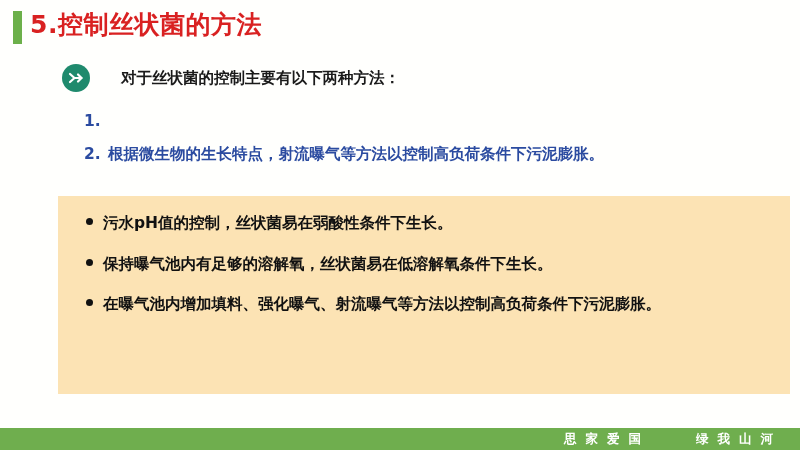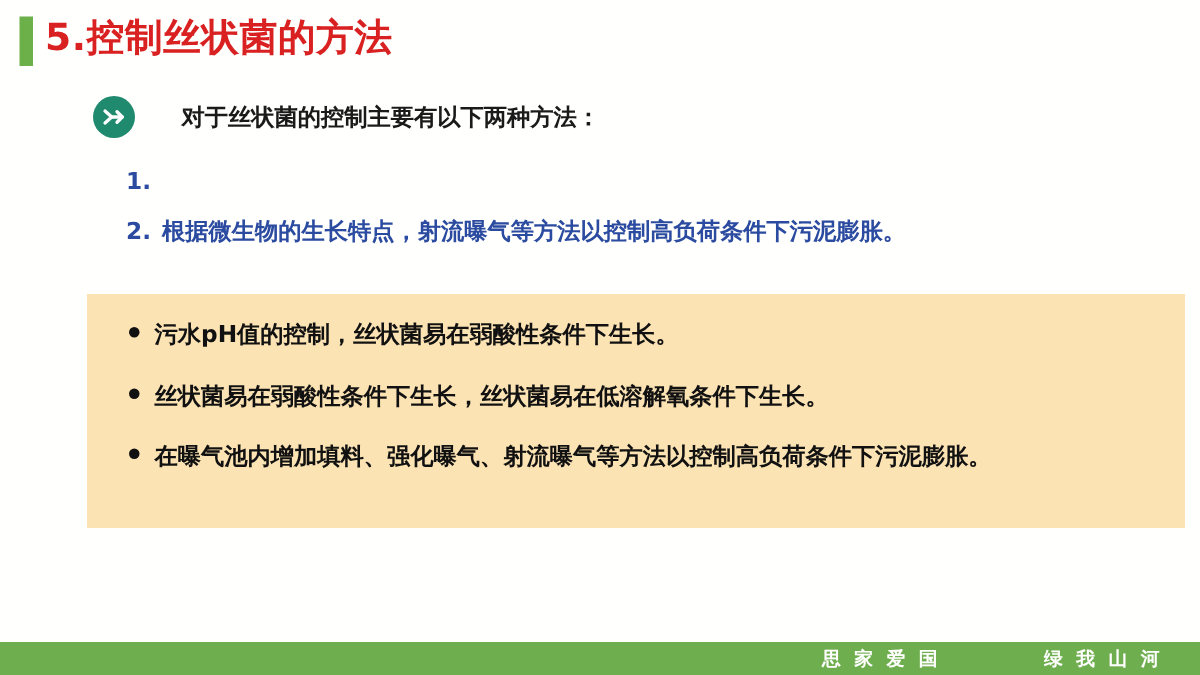--- a/index.html
+++ b/index.html
@@ -162,21 +162,21 @@
     text-align: right;
     flex: 0 0 auto;
   }
 
   
   .callout {
     position: absolute;
     left: 58px;
     top: 196px;
     width: 732px;
-    height: 156px;
+    height: 198px;
     background: #fce3b4;
     padding: 14px 18px 10px 18px;
   }
   .bullet-row {
     display: flex;
     align-items: flex-start;
     gap: 10px;
     margin-bottom: 14px;
   }
   .bullet-dot {
@@ -201,21 +201,21 @@
     position: absolute;
     left: 0;
     bottom: 0;
     width: 800px;
     height: 22px;
     background: #6fae4e;
     display: flex;
     align-items: center;
     justify-content: flex-end;
     padding-right: 18px;
-    gap: 62px;
+    gap: 46px;
   }
   .footer-text {
     color: #ffffff;
     font-size: 12.5px;
     font-weight: bold;
     letter-spacing: 9px;
     white-space: nowrap;
   }
 </style>
 </head>
@@ -248,21 +248,21 @@
     </div>
   </div>
 
   <div class="callout">
     <div class="bullet-row">
       <span class="bullet-dot"></span>
       <span class="bullet-text">污水pH值的控制，丝状菌易在弱酸性条件下生长。</span>
     </div>
     <div class="bullet-row">
       <span class="bullet-dot"></span>
-      <span class="bullet-text">丝状菌易在弱酸性条件下生长，丝状菌易在低溶解氧条件下生长。</span>
+      <span class="bullet-text">保持曝气池内有足够的溶解氧，丝状菌易在低溶解氧条件下生长。</span>
     </div>
     <div class="bullet-row">
       <span class="bullet-dot"></span>
       <span class="bullet-text">在曝气池内增加填料、强化曝气、射流曝气等方法以控制高负荷条件下污泥膨胀。</span>
     </div>
   </div>
 
   <div class="footer">
     <span class="footer-text">思家爱国</span>
     <span class="footer-text">绿我山河</span>

